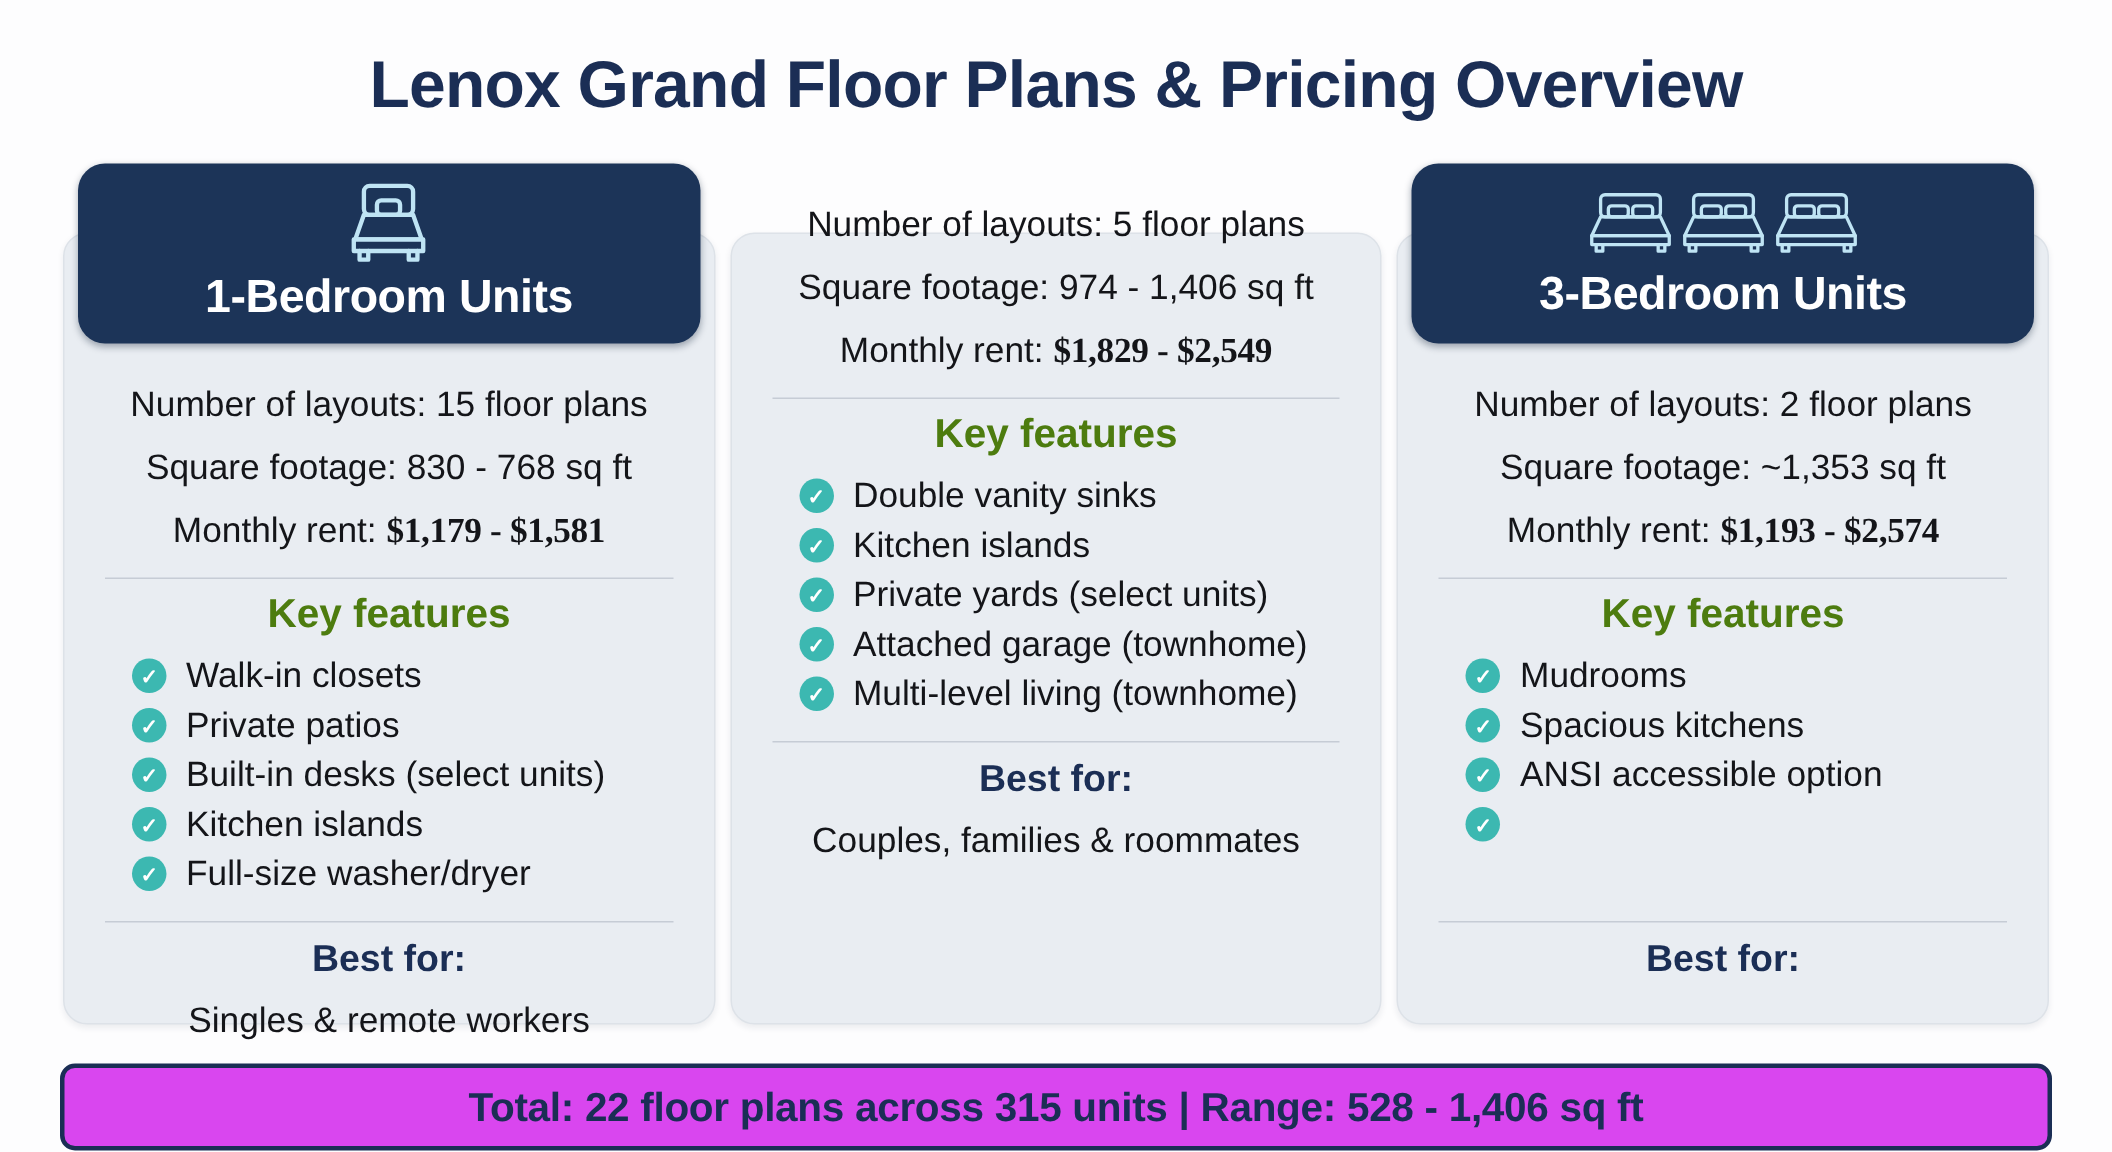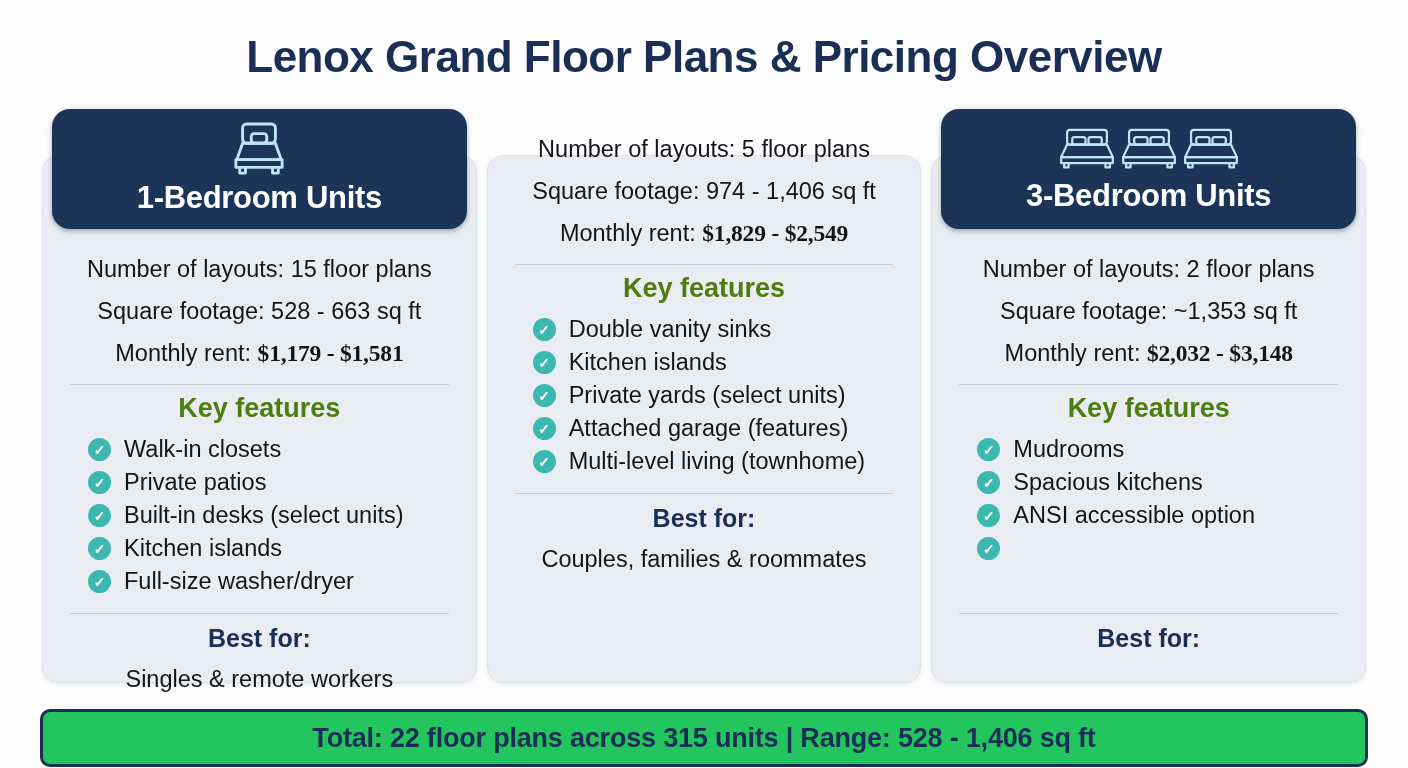--- a/index.html
+++ b/index.html
@@ -62,21 +62,21 @@
     display:inline-flex;align-items:center;justify-content:center;
     font-size:14px;font-weight:700;line-height:1;
   }
   .best-title{
     margin:10px 0 2px;font-size:25px;line-height:28px;
     font-weight:800;color:#1b2e55;
   }
   .best-value{margin:13px;font-size:23.5px;line-height:28px;}
   .footer-bar{
     margin:26px 40px 0;height:52px;
-    background:#22c55e;border:3px solid #1b2e55;border-radius:10px;
+    background:#d946ef;border:3px solid #1b2e55;border-radius:10px;
     display:flex;align-items:center;justify-content:center;
     font-size:27px;font-weight:800;color:#1b2e55;letter-spacing:-0.2px;
   }
 </style>
 </head>
 <body>
 
 <h1 class="title">Lenox Grand Floor Plans &amp; Pricing Overview</h1>
 
 <div class="columns">
@@ -90,21 +90,21 @@
         <path d="M17 22 L51 22 L57 39 L11 39 Z"></path>
         <rect x="10" y="39" width="48" height="8"></rect>
         <path d="M14 47 v6 h6 v-6"></path>
         <path d="M48 47 v6 h6 v-6"></path>
       </svg>
       <h2>1-Bedroom Units</h2>
     </header>
     <div class="card-body">
       <div class="stats">
         <p class="stat">Number of layouts: 15 floor plans</p>
-        <p class="stat">Square footage: 528 - 663 sq ft</p>
+        <p class="stat">Square footage: 830 - 768 sq ft</p>
         <p class="stat"><span>Monthly rent:</span> <strong>$1,179 - $1,581</strong></p>
       </div>
       <hr class="div">
       <h3 class="features-title">Key features</h3>
       <ul class="features">
         <li>
             <span class="check">✓</span>
             <span>Walk-in closets</span>
           </li>
         <li>
@@ -148,21 +148,21 @@
         <li>
             <span class="check">✓</span>
             <span>Kitchen islands</span>
           </li>
         <li>
             <span class="check">✓</span>
             <span>Private yards (select units)</span>
           </li>
         <li>
             <span class="check">✓</span>
-            <span>Attached garage (features)</span>
+            <span>Attached garage (townhome)</span>
           </li>
         <li>
             <span class="check">✓</span>
             <span>Multi-level living (townhome)</span>
           </li>
       </ul>
       <hr class="div2">
       <h3 class="best-title">Best for:</h3>
       <p class="best-value">Couples, families &amp; roommates</p>
     </div>
@@ -199,21 +199,21 @@
           <path d="M11 47 v6 h6 v-6"></path>
           <path d="M67 47 v6 h6 v-6"></path>
         </g>
       </svg>
       <h2>3-Bedroom Units</h2>
     </header>
     <div class="card-body">
       <div class="stats">
         <p class="stat">Number of layouts: 2 floor plans</p>
         <p class="stat">Square footage: ~1,353 sq ft</p>
-        <p class="stat"><span>Monthly rent:</span> <strong>$2,032 - $3,148</strong></p>
+        <p class="stat"><span>Monthly rent:</span> <strong>$1,193 - $2,574</strong></p>
       </div>
       <hr class="div">
       <h3 class="features-title">Key features</h3>
       <ul class="features">
         <li>
             <span class="check">✓</span>
             <span>Mudrooms</span>
           </li>
         <li>
             <span class="check">✓</span>

